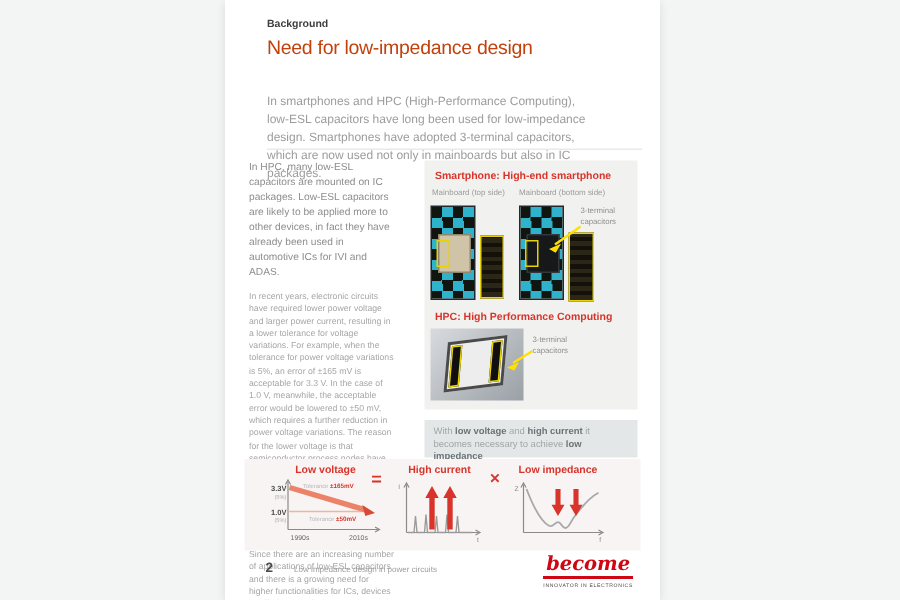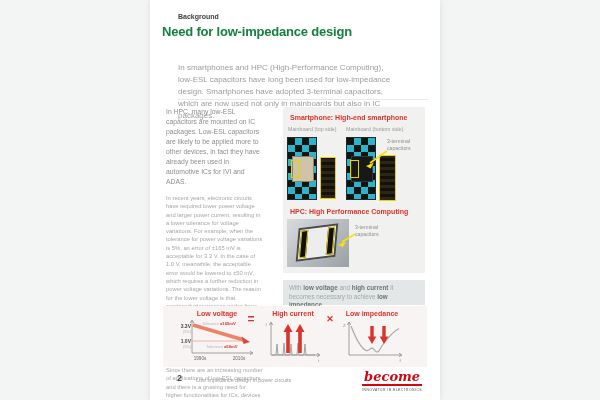--- a/index.html
+++ b/index.html
@@ -1,21 +1,21 @@
 <!DOCTYPE html>
 <html><head>
 <meta charset="utf-8">
 <style>
   html,body{margin:0;padding:0;}
   body{width:600px;height:400px;background:#f3f4f4;font-family:"Liberation Sans",sans-serif;position:relative;overflow:hidden;}
   .page{position:absolute;left:150px;top:0;width:290px;height:400px;background:#ffffff;box-shadow:0 1px 6px rgba(0,0,0,.10);}
 
   
   .eyebrow{position:absolute;left:28px;top:13px;font-size:7px;font-weight:bold;color:#3d3d3d;}
-  .page-title{position:absolute;left:12px;top:24px;margin:0;font-size:13px;font-weight:bold;color:#15803d;letter-spacing:-.2px;}
+  .page-title{position:absolute;left:28px;top:24px;margin:0;font-size:13px;font-weight:normal;color:#c2410c;letter-spacing:-.2px;}
   .intro{position:absolute;left:28px;top:62px;width:216px;margin:0;font-size:8px;line-height:12px;color:#9c9c9c;}
   .divider{position:absolute;left:28px;top:99px;width:250px;border-top:1px solid #e9e9e9;}
 
   
   .leftcol{position:absolute;left:16px;top:107px;width:97px;}
   .leftcol .p1{font-size:6.8px;line-height:10px;color:#8d8d8d;margin:0 0 7px;}
   .leftcol .p2,.leftcol .p3{font-size:5.8px;line-height:8.3px;color:#a6a6a6;margin:0 0 6px;}
 
   
   .panel{position:absolute;left:133px;top:107px;width:142px;height:166px;background:#f1f1ef;}

